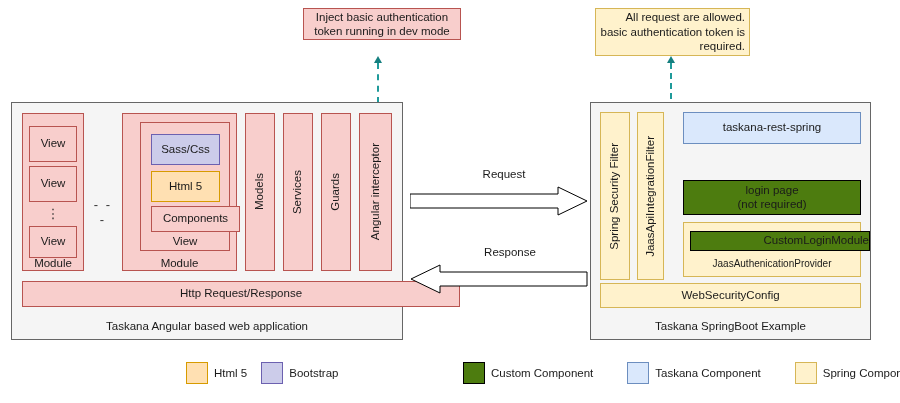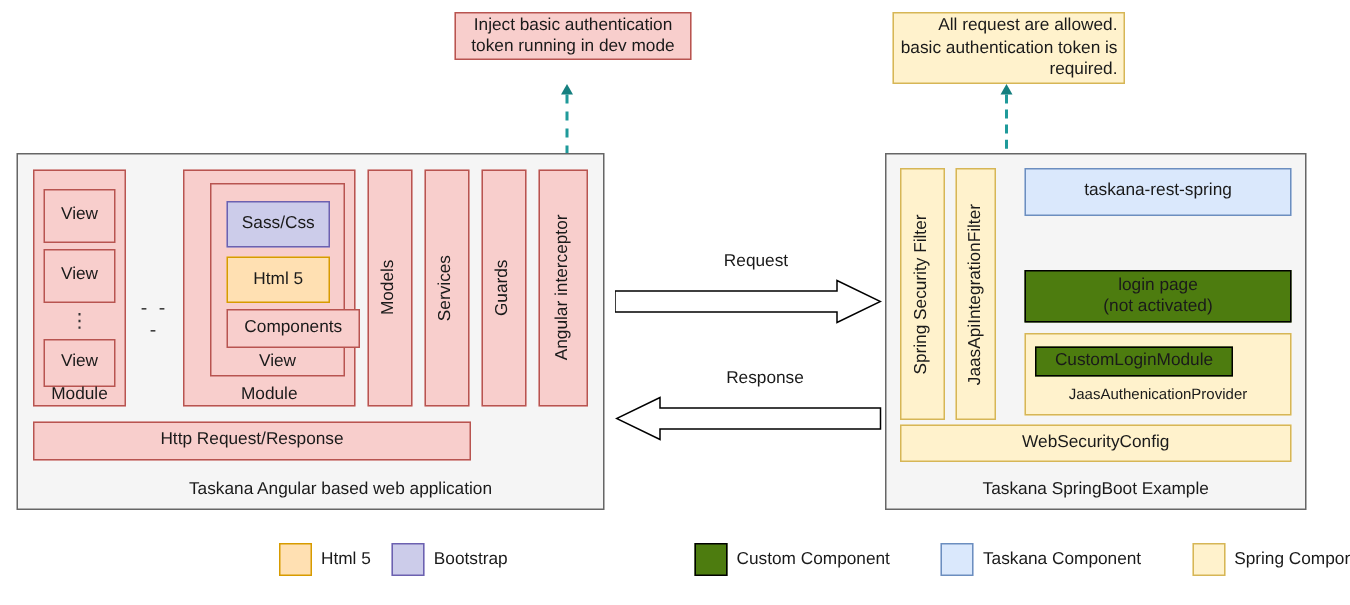--- a/index.html
+++ b/index.html
@@ -162,25 +162,25 @@
   <div class="abs box c-angular" style="left:283px; top:113px; width:30px; height:158px;">
     <span class="vertical-text" style="font-size:11.5px;">Services</span>
   </div>
   <div class="abs box c-angular" style="left:321px; top:113px; width:30px; height:158px;">
     <span class="vertical-text" style="font-size:11.5px;">Guards</span>
   </div>
   <div class="abs box c-angular" style="left:359px; top:113px; width:33px; height:158px;">
     <span class="vertical-text" style="font-size:11.5px;">Angular interceptor</span>
   </div>
 
-  <div class="abs box c-angular" style="left:22px; top:281px; width:292px; height:26px; font-size:11.5px;">
+  <div class="abs box c-angular" style="left:22px; top:281px; width:438px; height:26px; font-size:11.5px;">
     <span>Http Request/Response</span>
   </div>
 
-  <div class="abs box panel-caption" style="left:11px; top:318px; width:392px; height:18px;margin-left:20px;">
+  <div class="abs box panel-caption" style="left:11px; top:318px; width:392px; height:18px;">
     <span>Taskana Angular based web application</span>
   </div>
 
   <div class="abs flow-label" style="left:424px; top:168px; width:160px;">
     <span>Request</span>
   </div>
   <svg class="abs" style="left:410px; top:186px;" width="178" height="30" viewBox="0 0 178 30">
     <polygon points="0,8 148,8 148,1 177,15 148,29 148,22 0,22" fill="#ffffff" stroke="#000000" stroke-width="1"></polygon>
   </svg>
 
@@ -199,25 +199,25 @@
   <div class="abs box c-spring" style="left:637px; top:112px; width:27px; height:168px;">
     <span class="vertical-text" style="font-size:11.5px;">JaasApiIntegrationFilter</span>
   </div>
 
   <div class="abs box c-taskana" style="left:683px; top:112px; width:178px; height:32px; font-size:11.5px;">
     <span>taskana-rest-spring</span>
   </div>
 
   <div class="abs box c-custom" style="left:683px; top:180px; width:178px; height:35px; font-size:11.5px; flex-direction:column;">
     <span>login page</span>
-    <span>(not activated)</span>
+    <span>(not required)</span>
   </div>
 
   <div class="abs c-spring" style="left:683px; top:222px; width:178px; height:55px;"></div>
-  <div class="abs box c-custom" style="left:690px; top:231px; width:132px; height:20px; font-size:11.5px;">
+  <div class="abs box c-custom" style="left:690px; top:231px; width:180px; height:20px; font-size:11.5px;justify-content:flex-end;">
     <span>CustomLoginModule</span>
   </div>
   <div class="abs box" style="left:683px; top:255px; width:178px; height:18px; font-size:10px; background:transparent; border:none;">
     <span>JaasAuthenicationProvider</span>
   </div>
 
   <div class="abs box c-spring" style="left:600px; top:283px; width:261px; height:25px; font-size:11.5px;">
     <span>WebSecurityConfig</span>
   </div>
 

